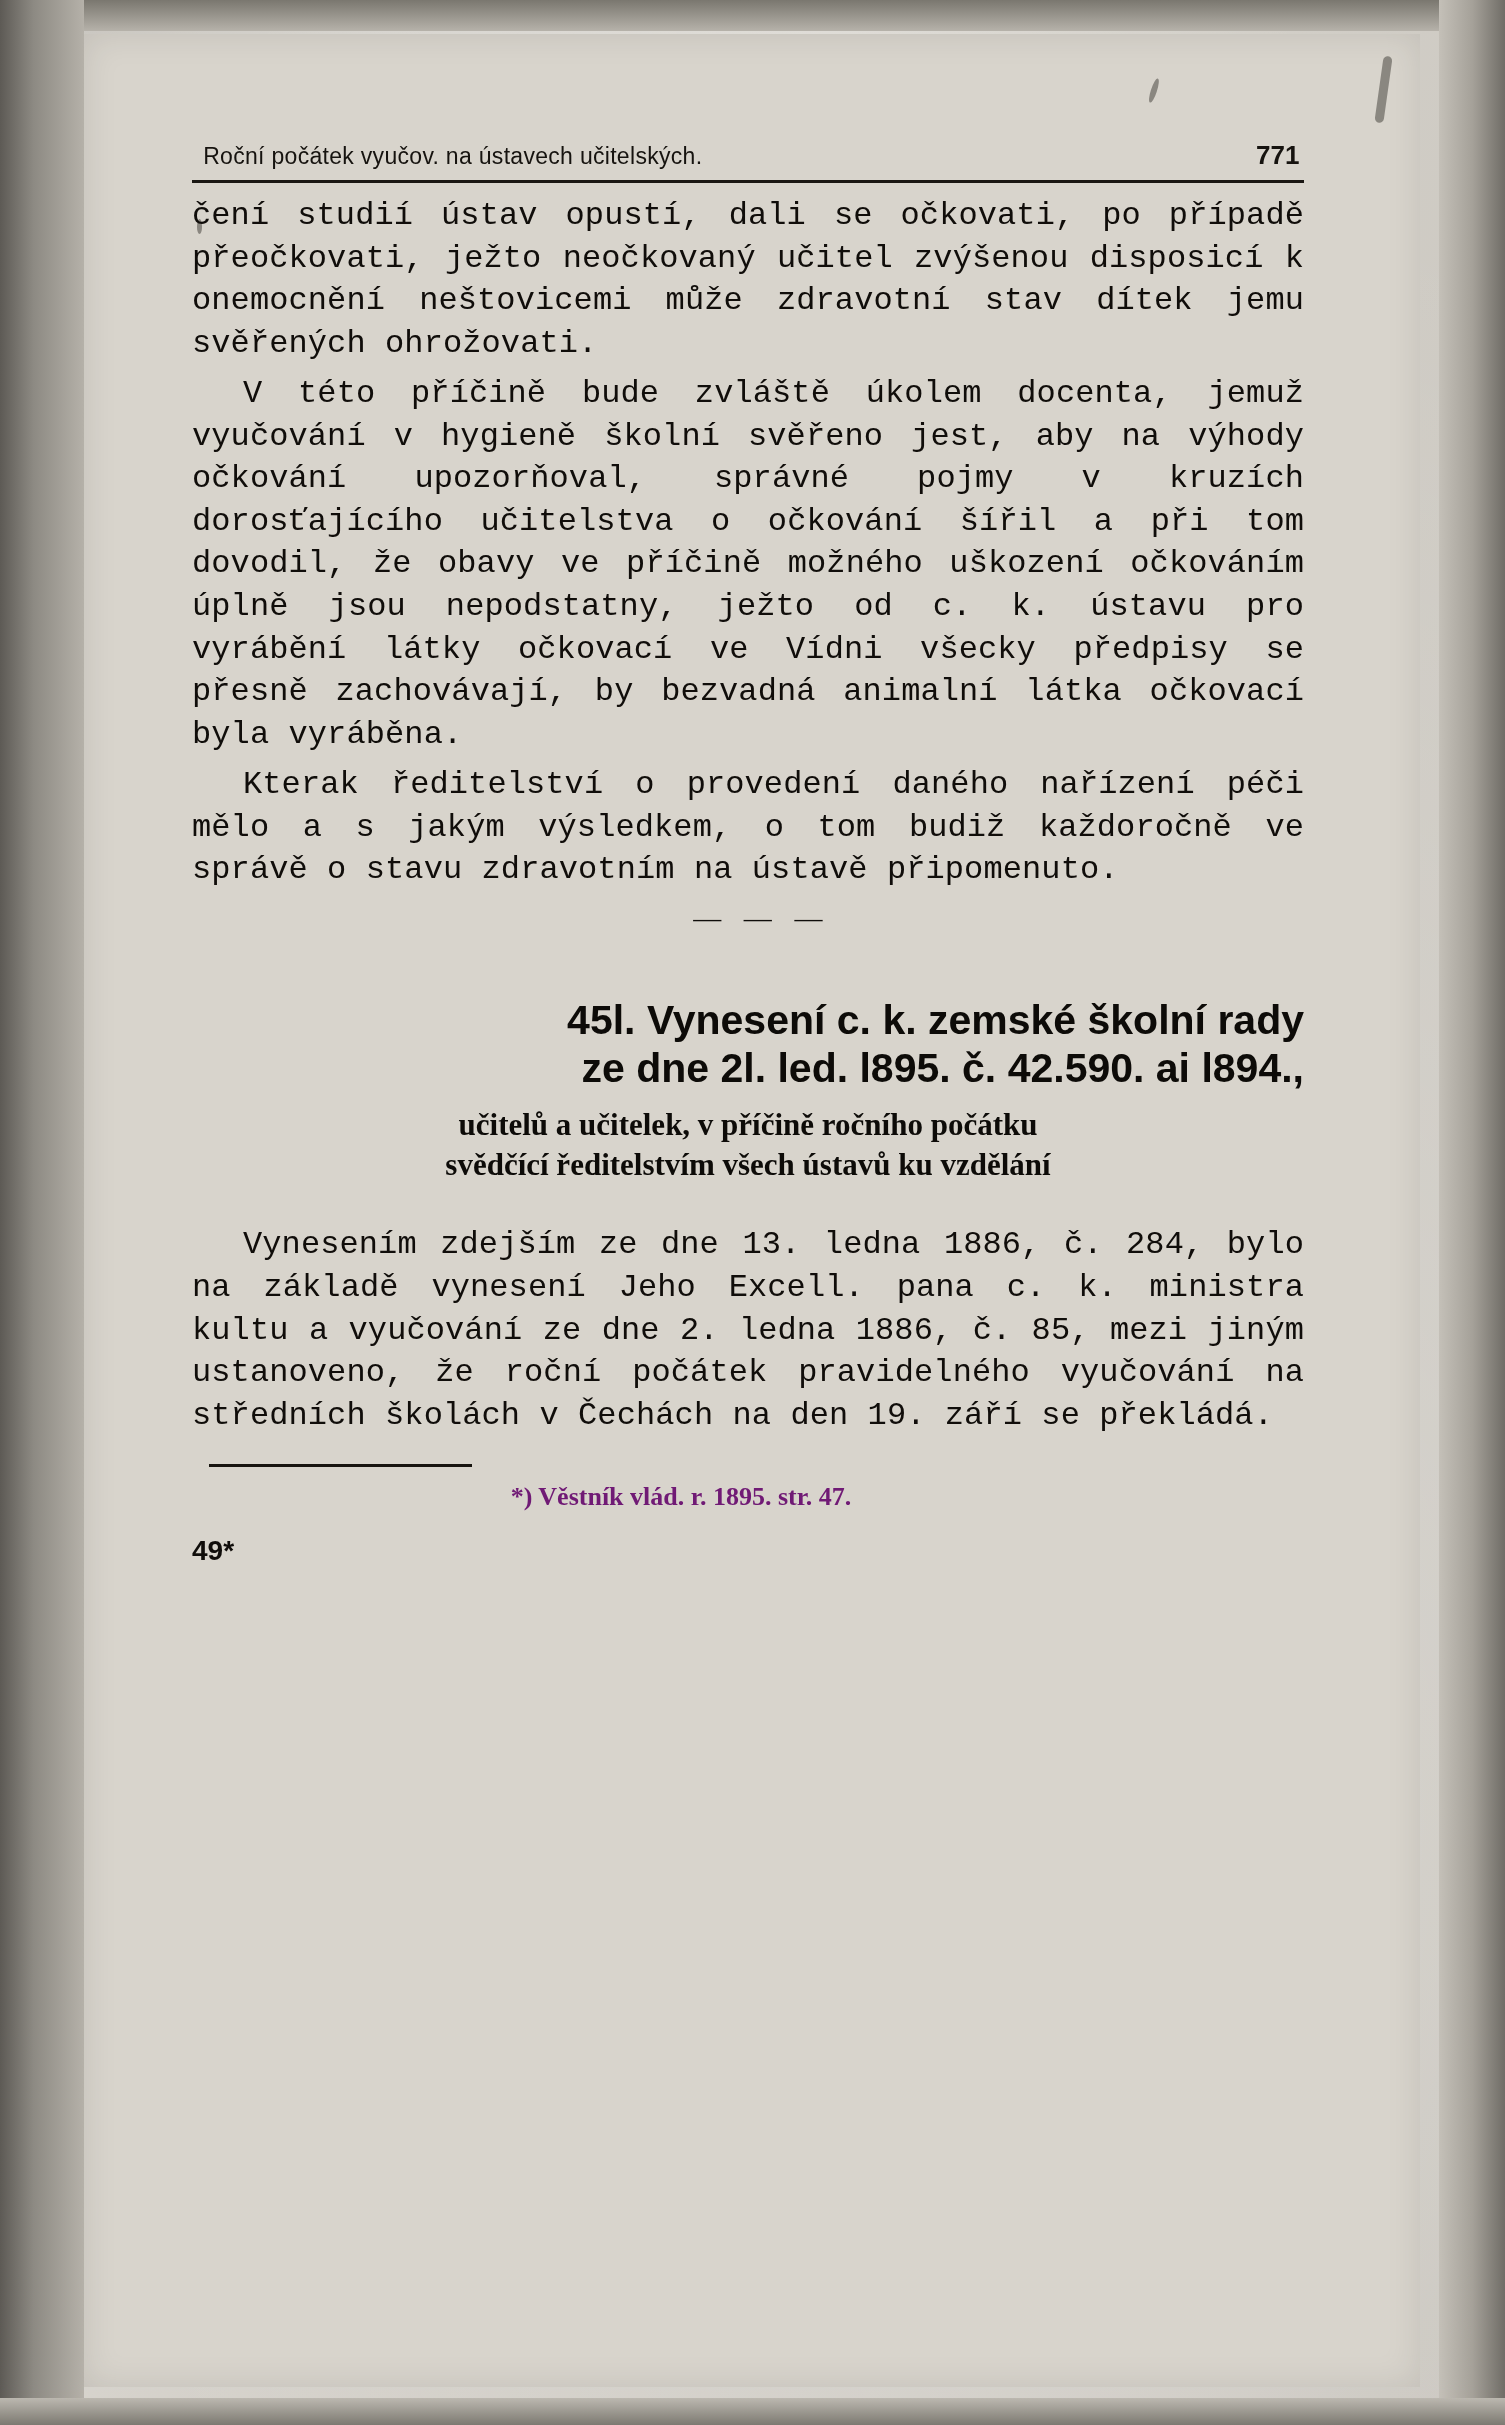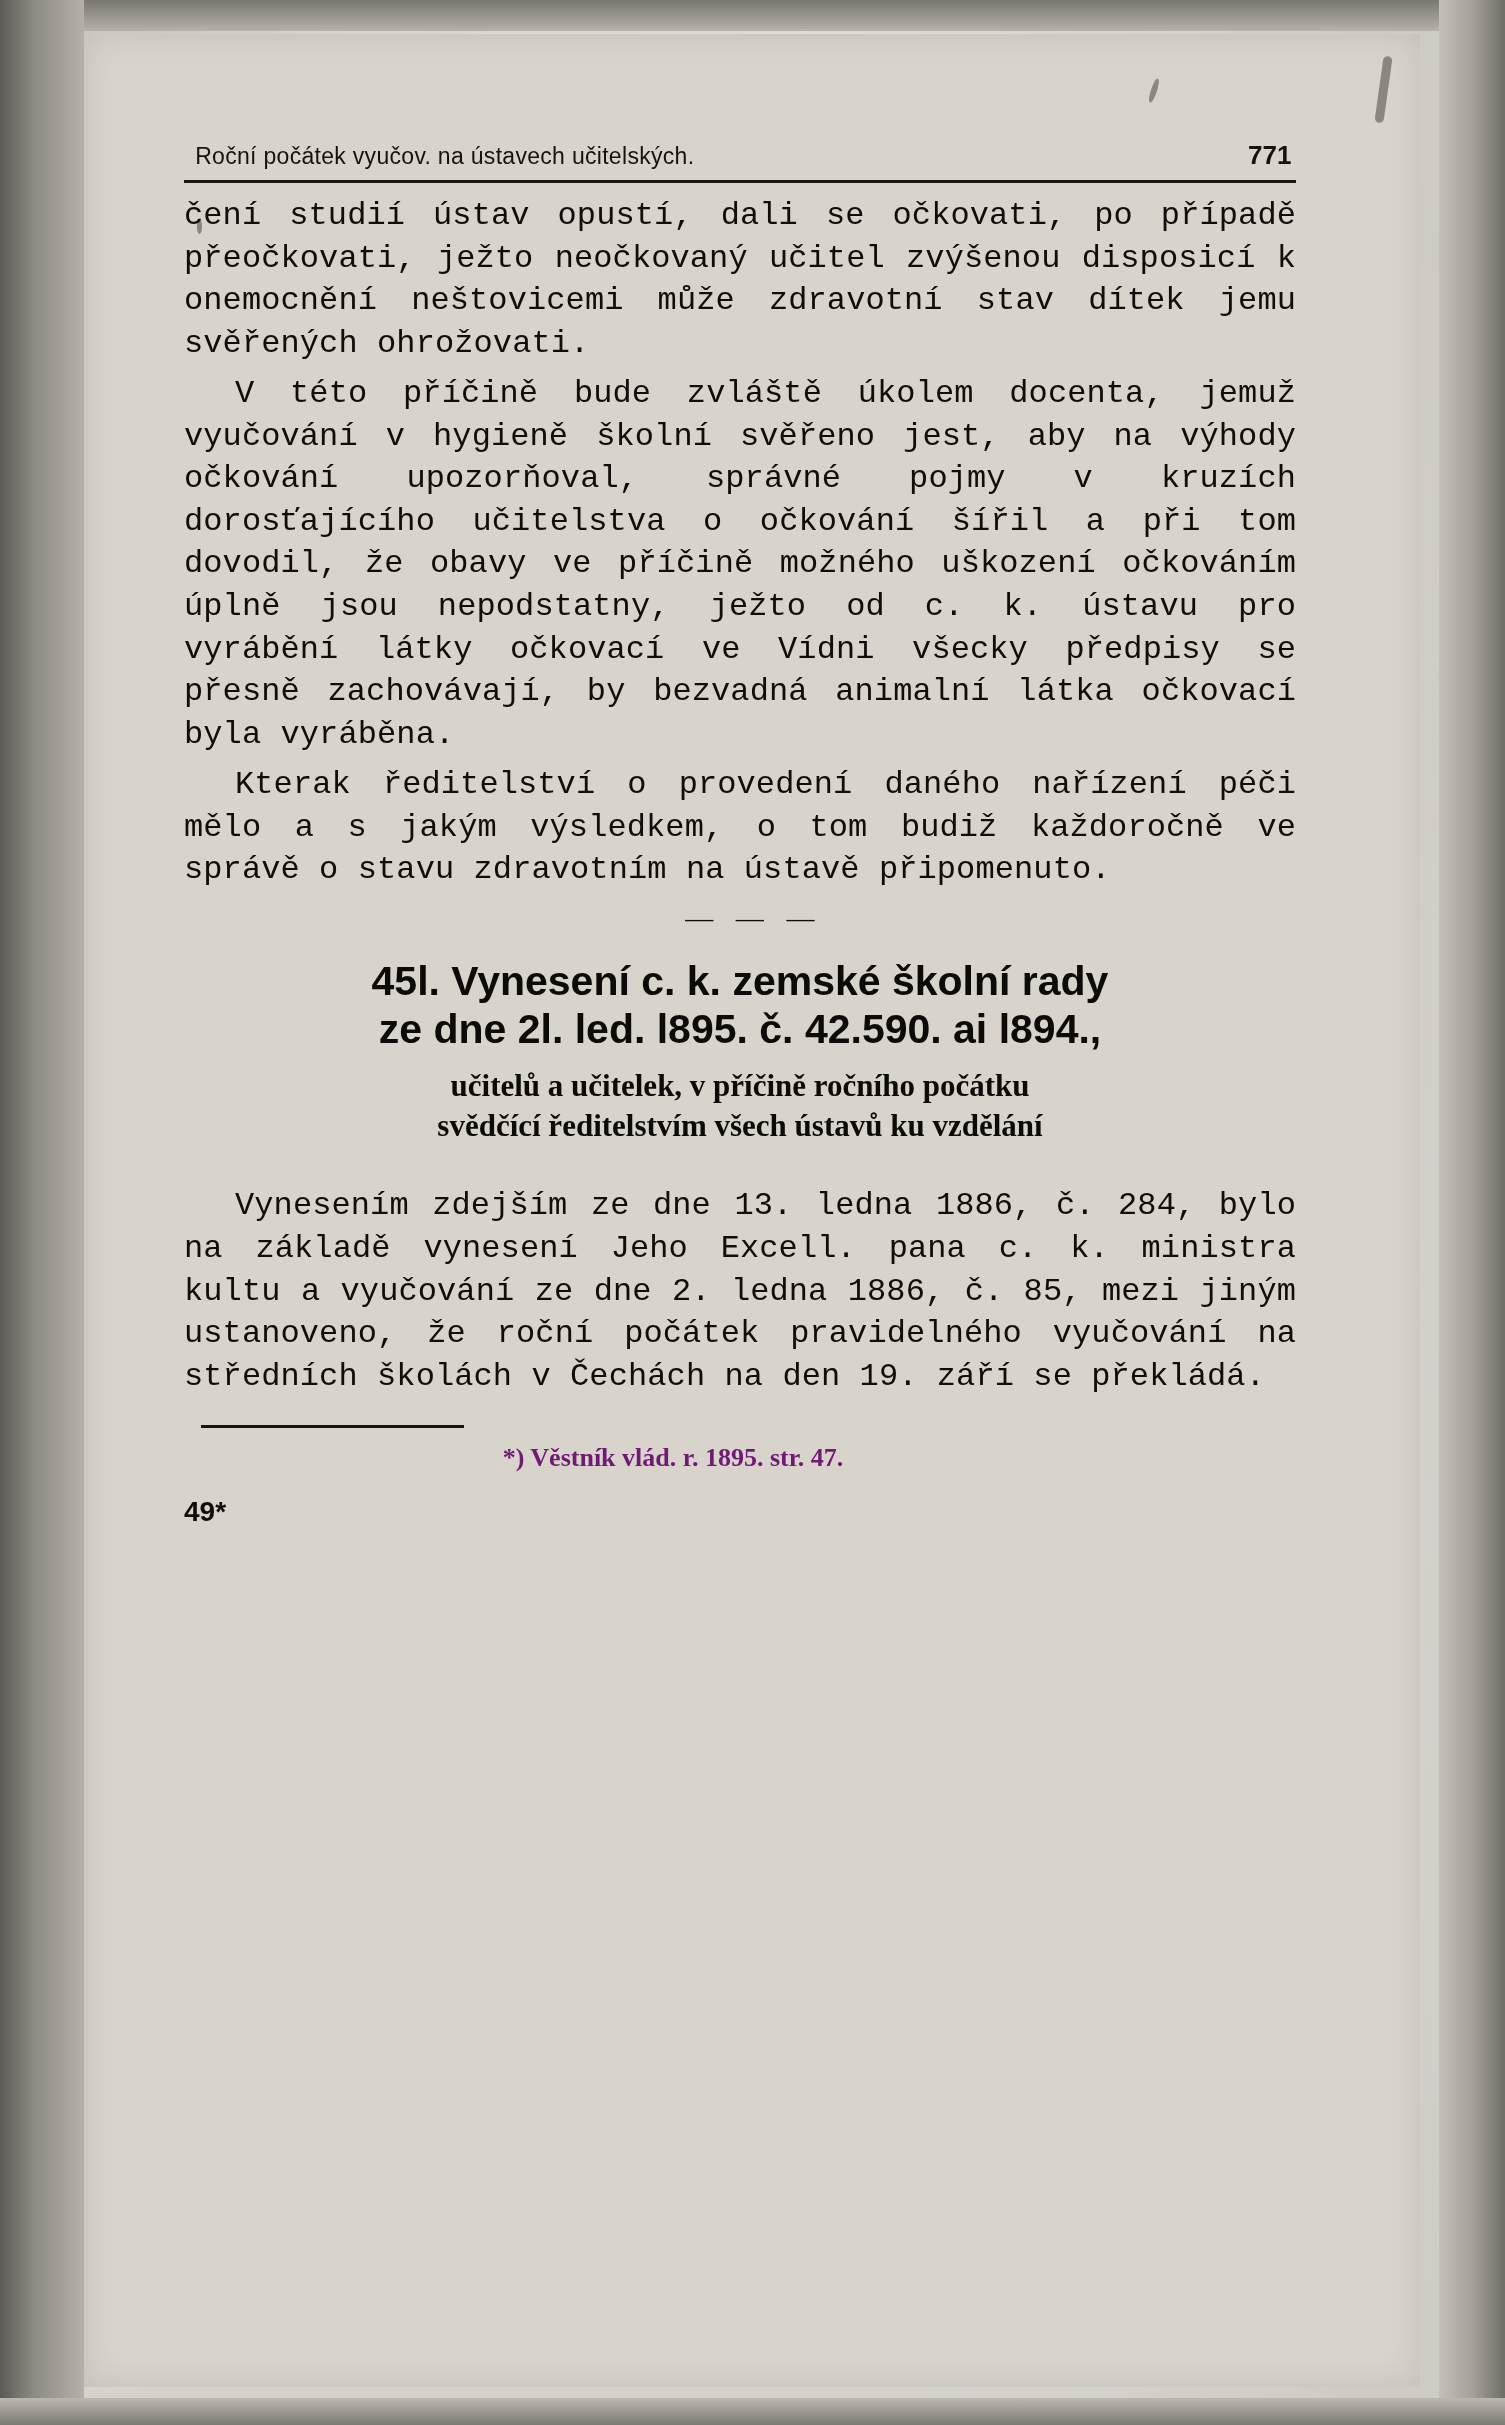--- a/index.html
+++ b/index.html
@@ -55,21 +55,21 @@
   }
   .dark-edge-bottom {
     position: absolute;
     left: 0; bottom: 0;
     width: 1506px; height: 28px;
     background: linear-gradient(0deg, #7a776f 0%, #bcb8b0 100%);
   }
 
   .content {
     position: absolute;
-    left: 184px;
+    left: 192px;
     top: 140px;
     width: 1112px;
   }
 
   
   .running-head {
     display: flex;
     align-items: baseline;
     justify-content: space-between;
     font-family: "Liberation Sans", sans-serif;
@@ -124,26 +124,26 @@
   }
   .sep-dashes span {
     position: absolute;
     left: 50%;
     top: 0;
     transform: translateX(-40%);
   }
 
   
   .sec-heading {
-    margin-top: 28px;
+    margin-top: 67px;
     font-family: "Liberation Sans", sans-serif;
     font-weight: bold;
     font-size: 41px;
     line-height: 1.18;
-    text-align: center;
+    text-align: right;
     color: #0d0b08;
     letter-spacing: 0px;
   }
   .sec-subheading {
     margin-top: 12.3px;
     font-family: "Liberation Serif", serif;
     font-weight: bold;
     font-size: 31px;
     line-height: 1.30;
     text-align: center;

